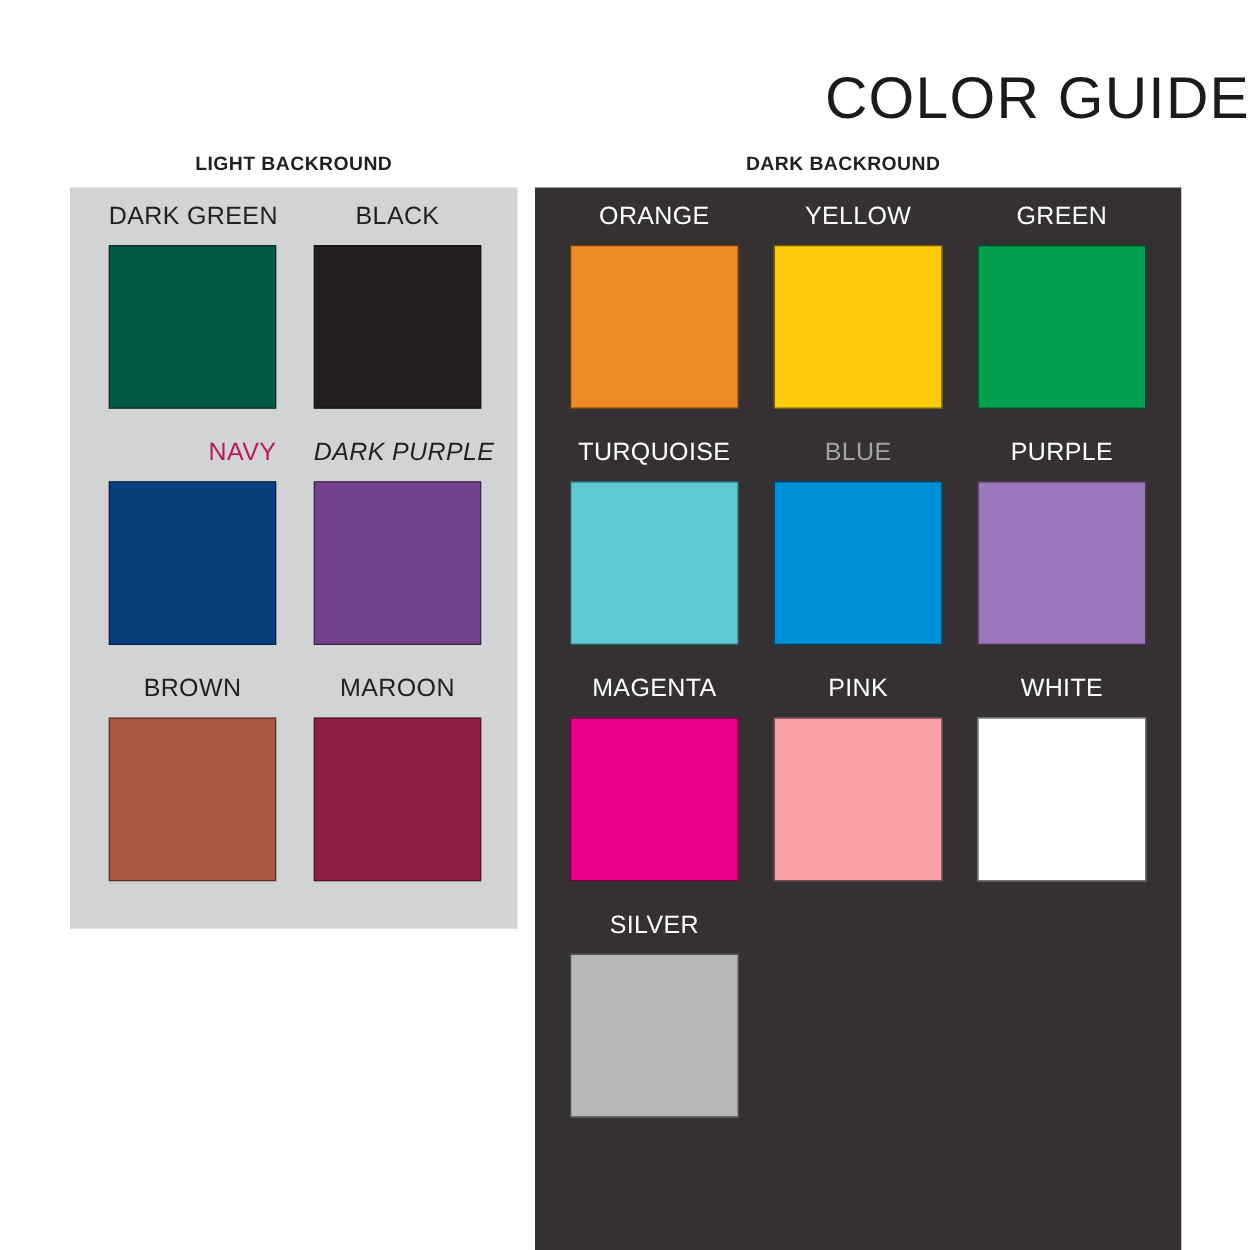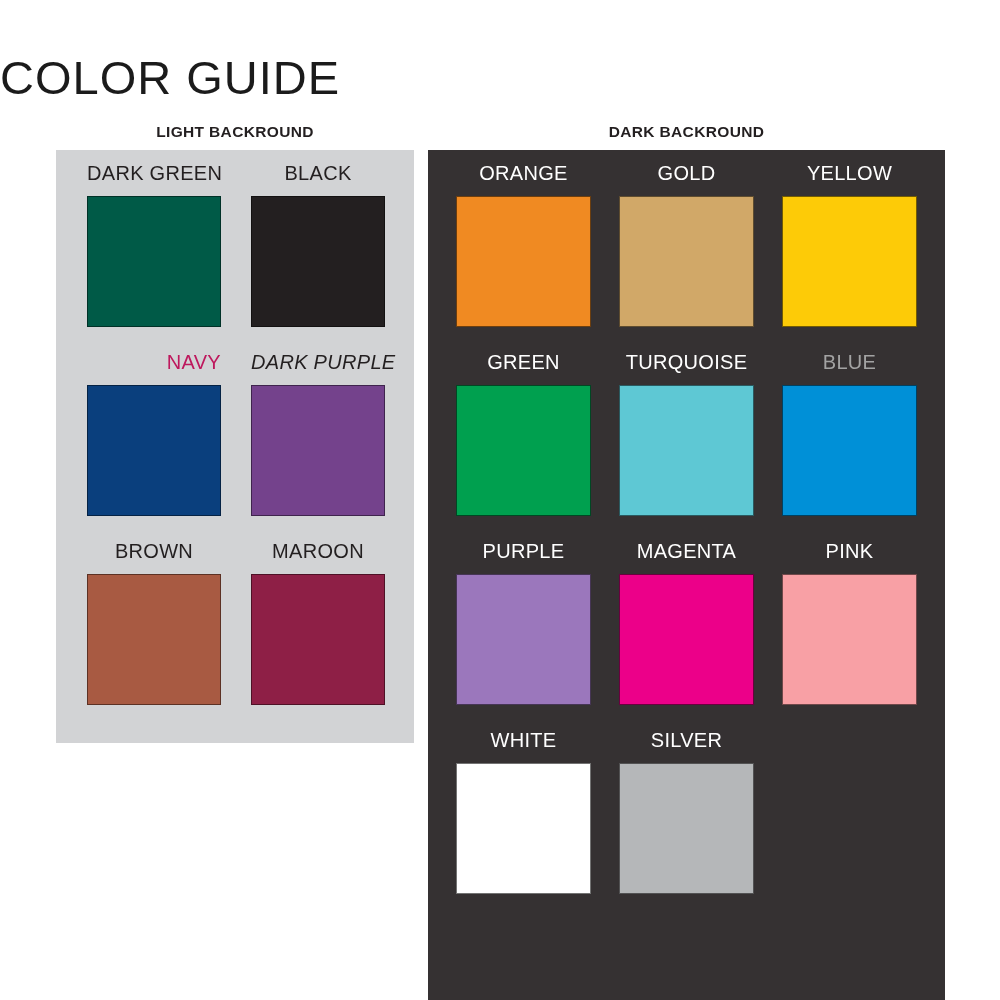--- a/index.html
+++ b/index.html
@@ -21,21 +21,21 @@
     width: 1000px;
     height: 1000px;
   }
 
   
   .guide-title {
     position: absolute;
     left: 0;
     top: 54px;
     width: 1000px;
-    text-align: left;
+    text-align: right;
     font-size: 47px;
     font-weight: 300;
     letter-spacing: 1.0px;
     color: #1b1b1b;
     line-height: 1;
     white-space: nowrap;
   }
 
   
   .section-header {
@@ -47,21 +47,21 @@
     line-height: 1;
     white-space: nowrap;
     text-align: center;
   }
   #header-light {
     left: 56px;
     top: 124px;
     width: 358px;
   }
   #header-dark {
-    left: 428px;
+    left: 416px;
     top: 124px;
     width: 517px;
   }
 
   
   .panel {
     position: absolute;
     box-sizing: border-box;
   }
   #panel-light {
@@ -169,24 +169,20 @@
       </div>
   </div>
 
   <div class="panel" id="panel-dark" style="background: rgb(53, 49, 50);">
     <div class="swatch-grid" id="grid-dark">
         <div class="swatch-cell">
           <span class="swatch-label" style="color: rgb(255, 255, 255);">ORANGE</span>
           <span class="swatch-chip" style="background-color: rgb(240, 138, 34);"></span>
         </div>
         <div class="swatch-cell">
-          <span class="swatch-label" style="color: rgb(255, 255, 255);">GOLD</span>
-          <span class="swatch-chip" style="background-color: rgb(209, 168, 104);"></span>
-        </div>
-        <div class="swatch-cell">
           <span class="swatch-label" style="color: rgb(255, 255, 255);">YELLOW</span>
           <span class="swatch-chip" style="background-color: rgb(253, 203, 7);"></span>
         </div>
         <div class="swatch-cell">
           <span class="swatch-label" style="color: rgb(255, 255, 255);">GREEN</span>
           <span class="swatch-chip" style="background-color: rgb(0, 160, 79);"></span>
         </div>
         <div class="swatch-cell">
           <span class="swatch-label" style="color: rgb(255, 255, 255);">TURQUOISE</span>
           <span class="swatch-chip" style="background-color: rgb(94, 200, 212);"></span>

